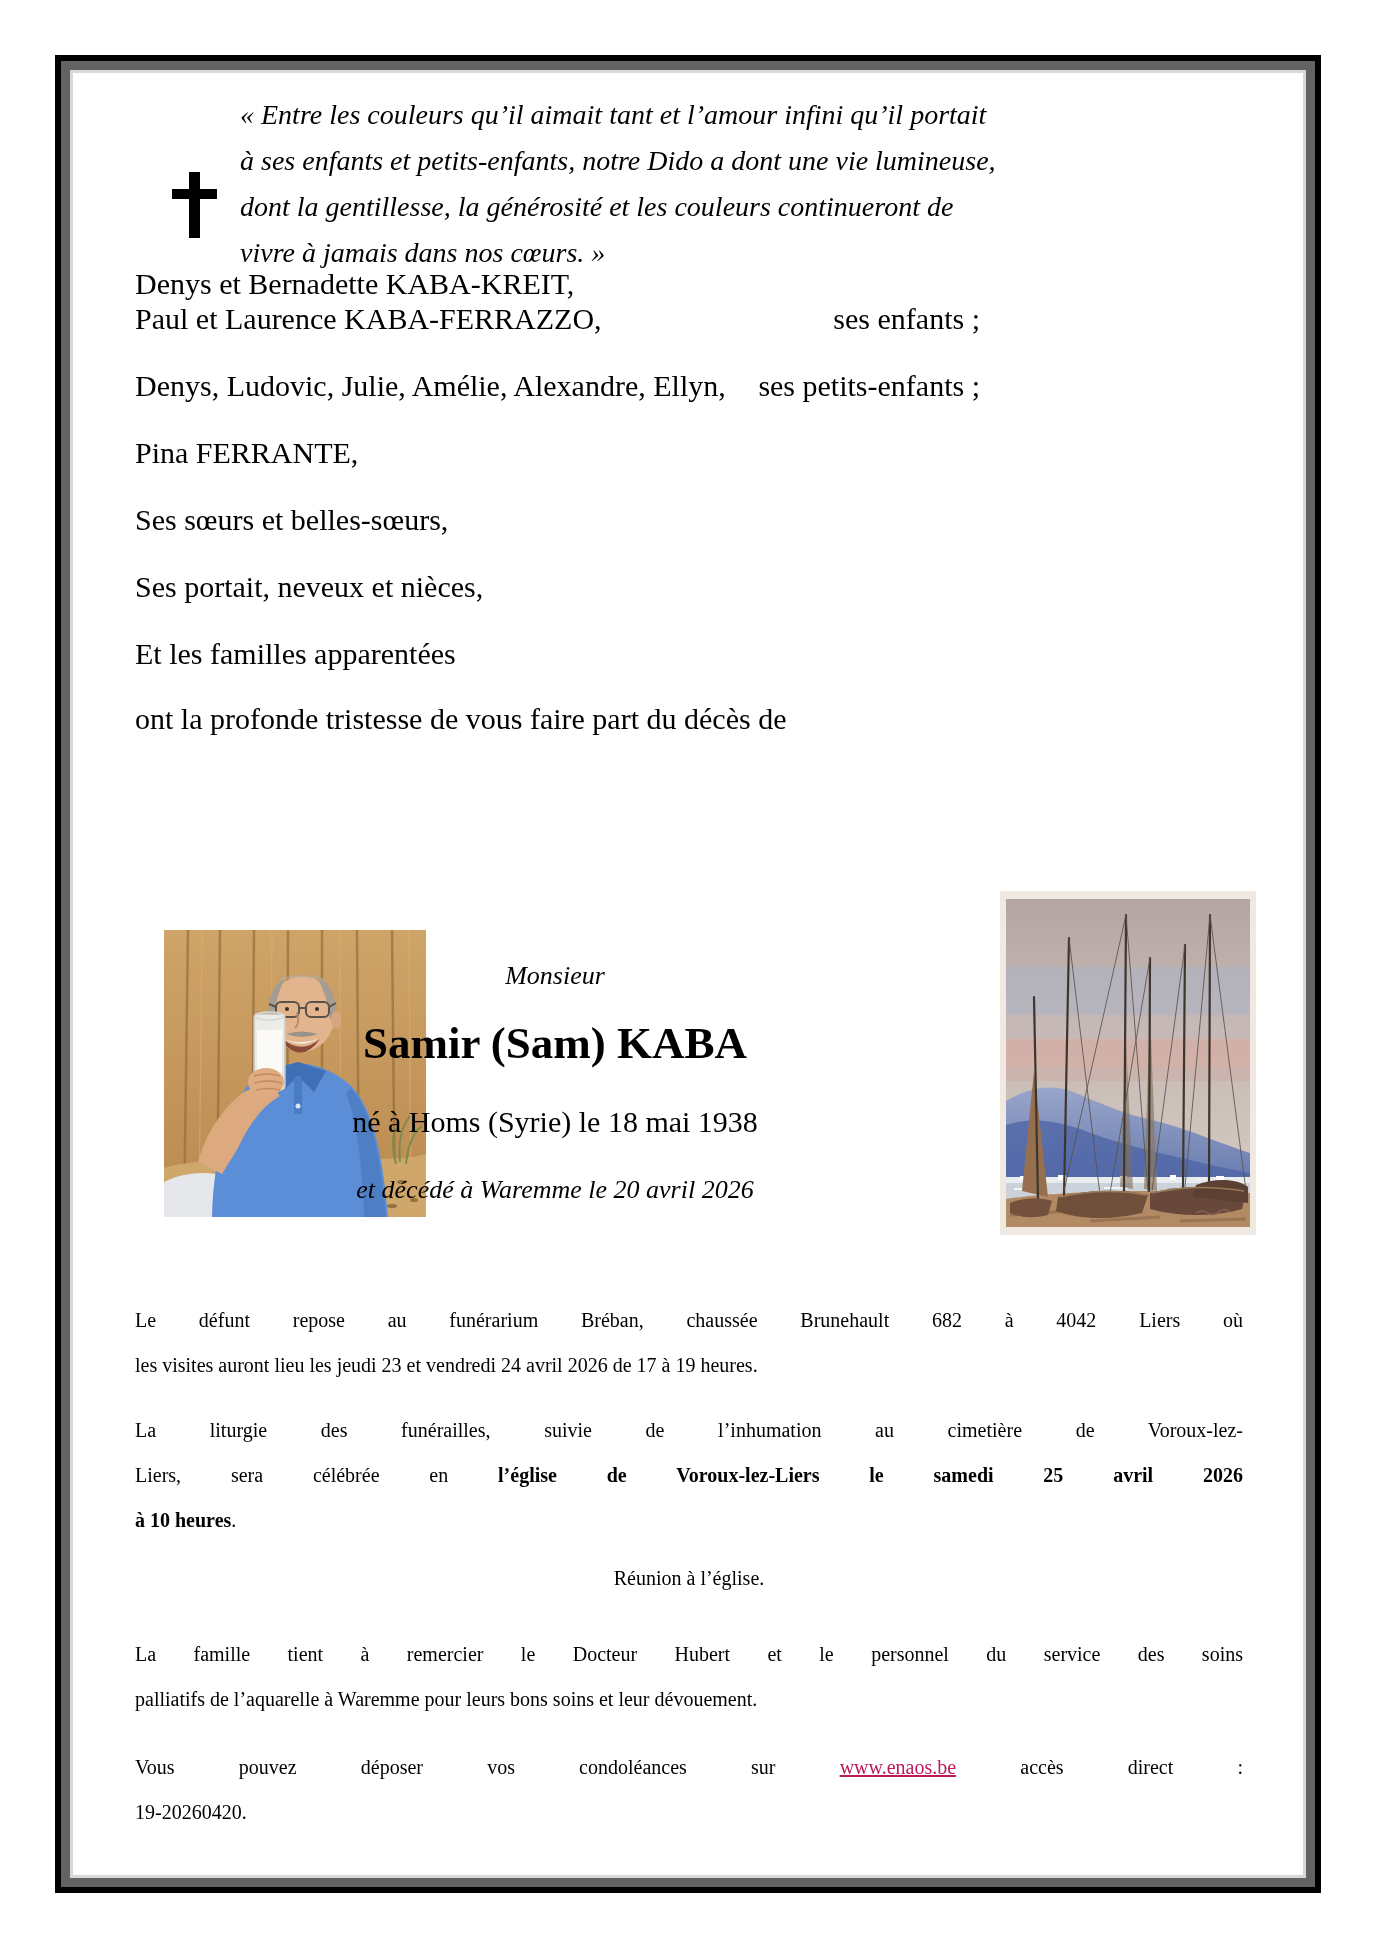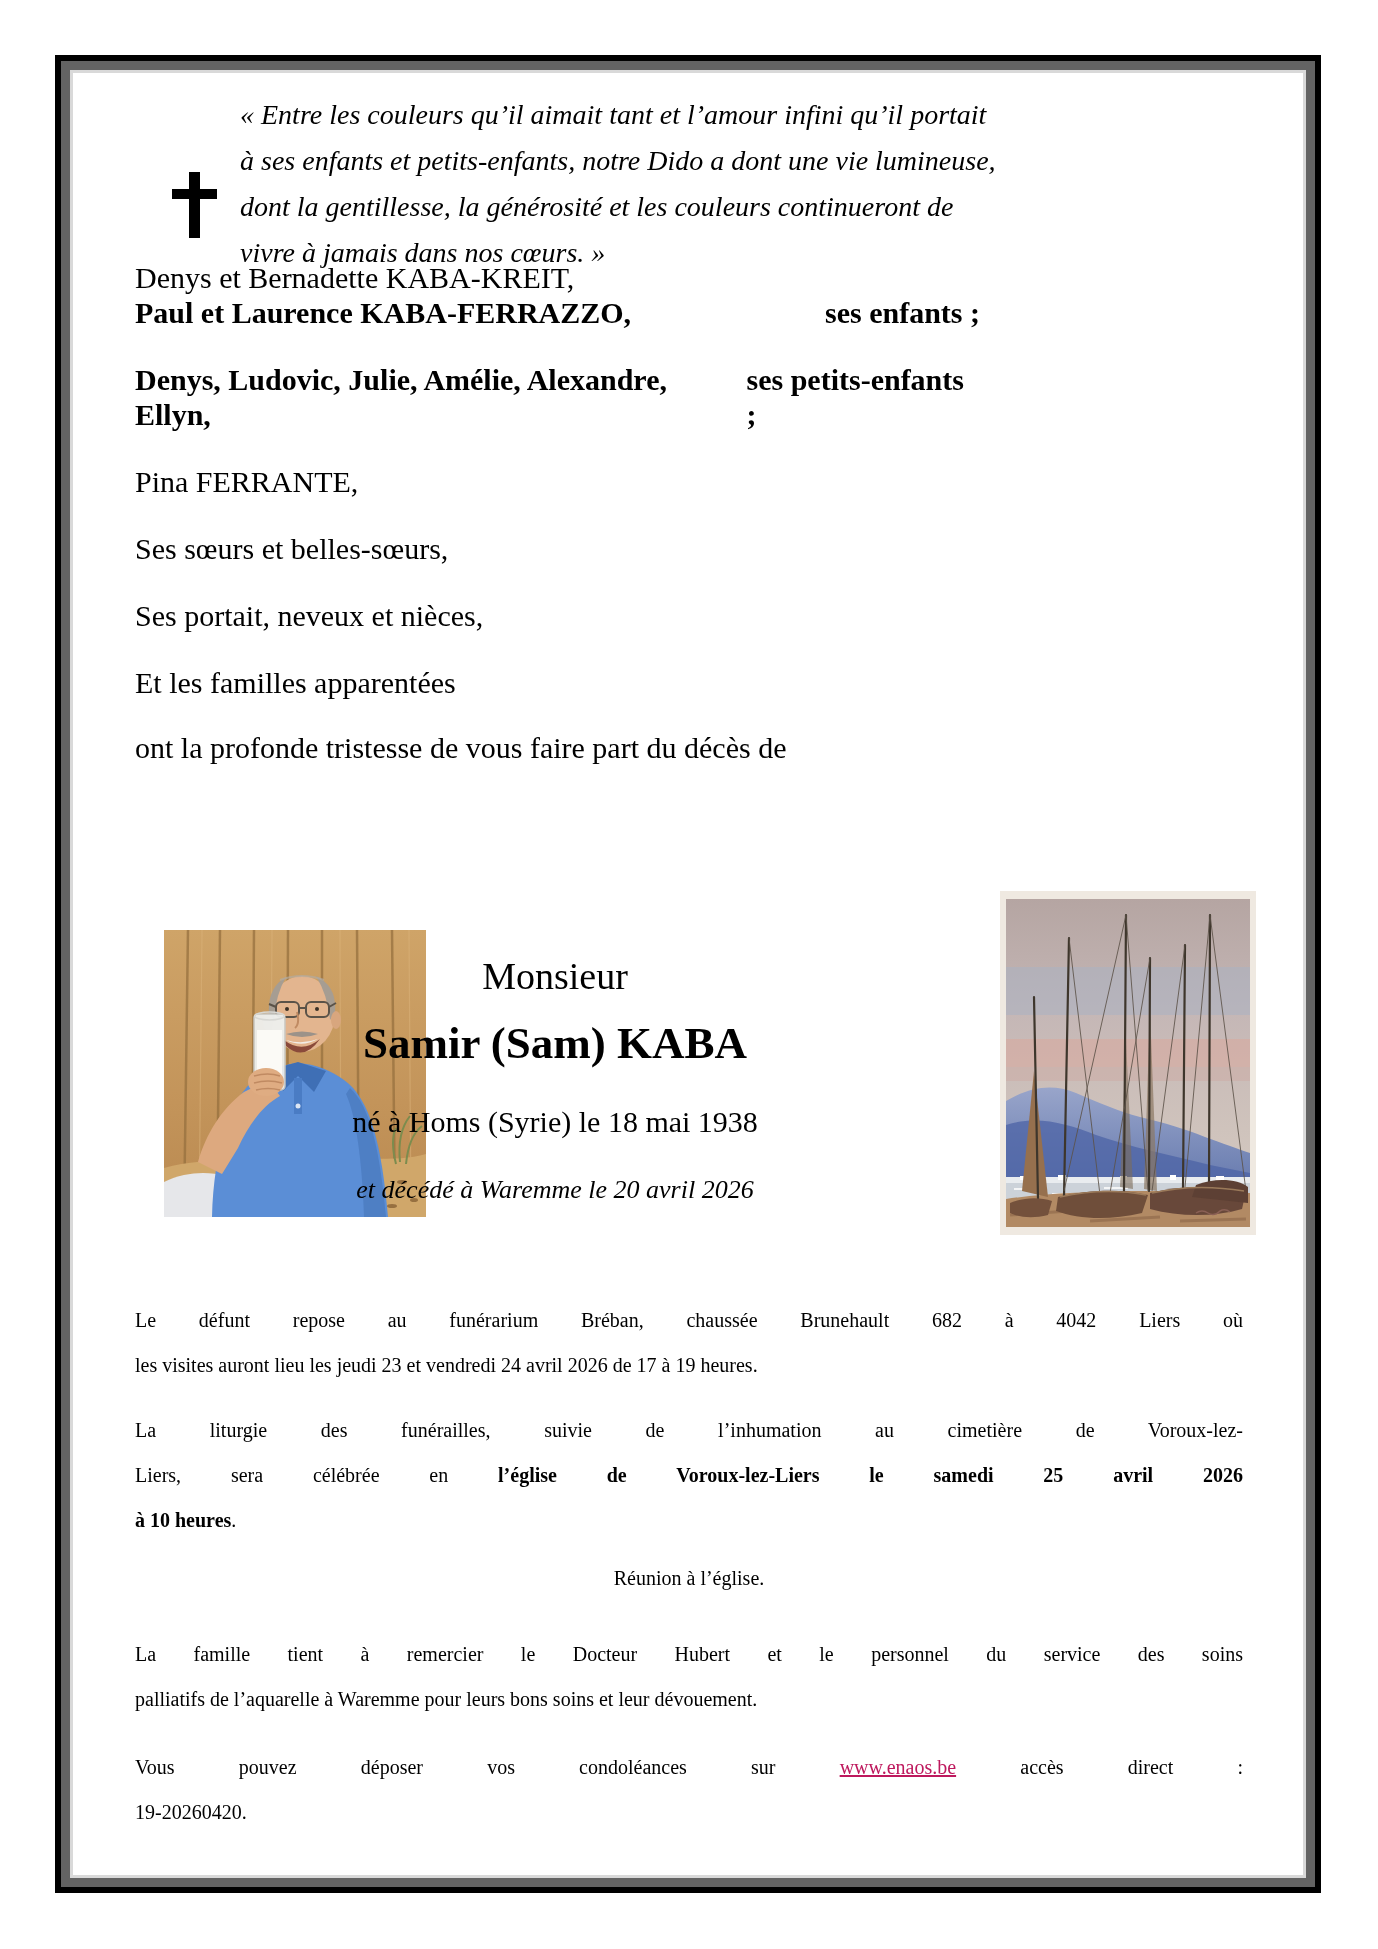--- a/index.html
+++ b/index.html
@@ -18,30 +18,30 @@
   .cross { position:absolute; left:172px; top:172px; width:45px; height:66px; }
   .cross .v { position:absolute; left:17px; top:0; width:11px; height:66px; background:#000; }
   .cross .h { position:absolute; left:0; top:17px; width:45px; height:10px; background:#000; }
 
   .quote {
     position:absolute; top:92px; right:358px; width:780px;
     text-align:left; font-style:italic; font-size:28px; line-height:46px;
   }
   .quote div { white-space:nowrap; }
 
-  .family { position:absolute; left:135px; top:260px; width:845px; font-size:30px; line-height:35px; }
-  .family .row { display:flex; justify-content:space-between;font-weight:bold; }
+  .family { position:absolute; left:135px; top:266px; width:845px; font-size:30px; line-height:35px; }
+  .family .row { display:flex; justify-content:space-between; }
   .grp { margin-top:32px; }
   .announce { margin-top:30px; white-space:nowrap; }
 
   .photo { position:absolute; left:164px; top:930px; width:262px; height:287px; }
   .painting { position:absolute; left:1000px; top:891px; width:256px; height:344px; }
 
   .center-text { position:absolute; left:225px; top:958px; width:660px; text-align:center; }
-  .salutation { font-size:38px; line-height:36px; }
+  .salutation { font-size:26px; line-height:36px;font-style:italic; }
   .deceased-name { font-size:45px; font-weight:bold; line-height:50px; margin-top:24px; white-space:nowrap; }
   .birth { font-size:30px; line-height:36px; margin-top:36px; }
   .death { font-size:26px; line-height:36px; margin-top:32px;font-style:italic; }
 
   .par { position:absolute; left:135px; width:1108px; font-size:20px; line-height:45px; }
   .just { text-align:justify; text-align-last:justify; }
   .center { text-align:center; }
   b, .bold { font-weight:bold; }
 
   a.enaos { color:#be185d; text-decoration:underline; cursor:pointer; }

